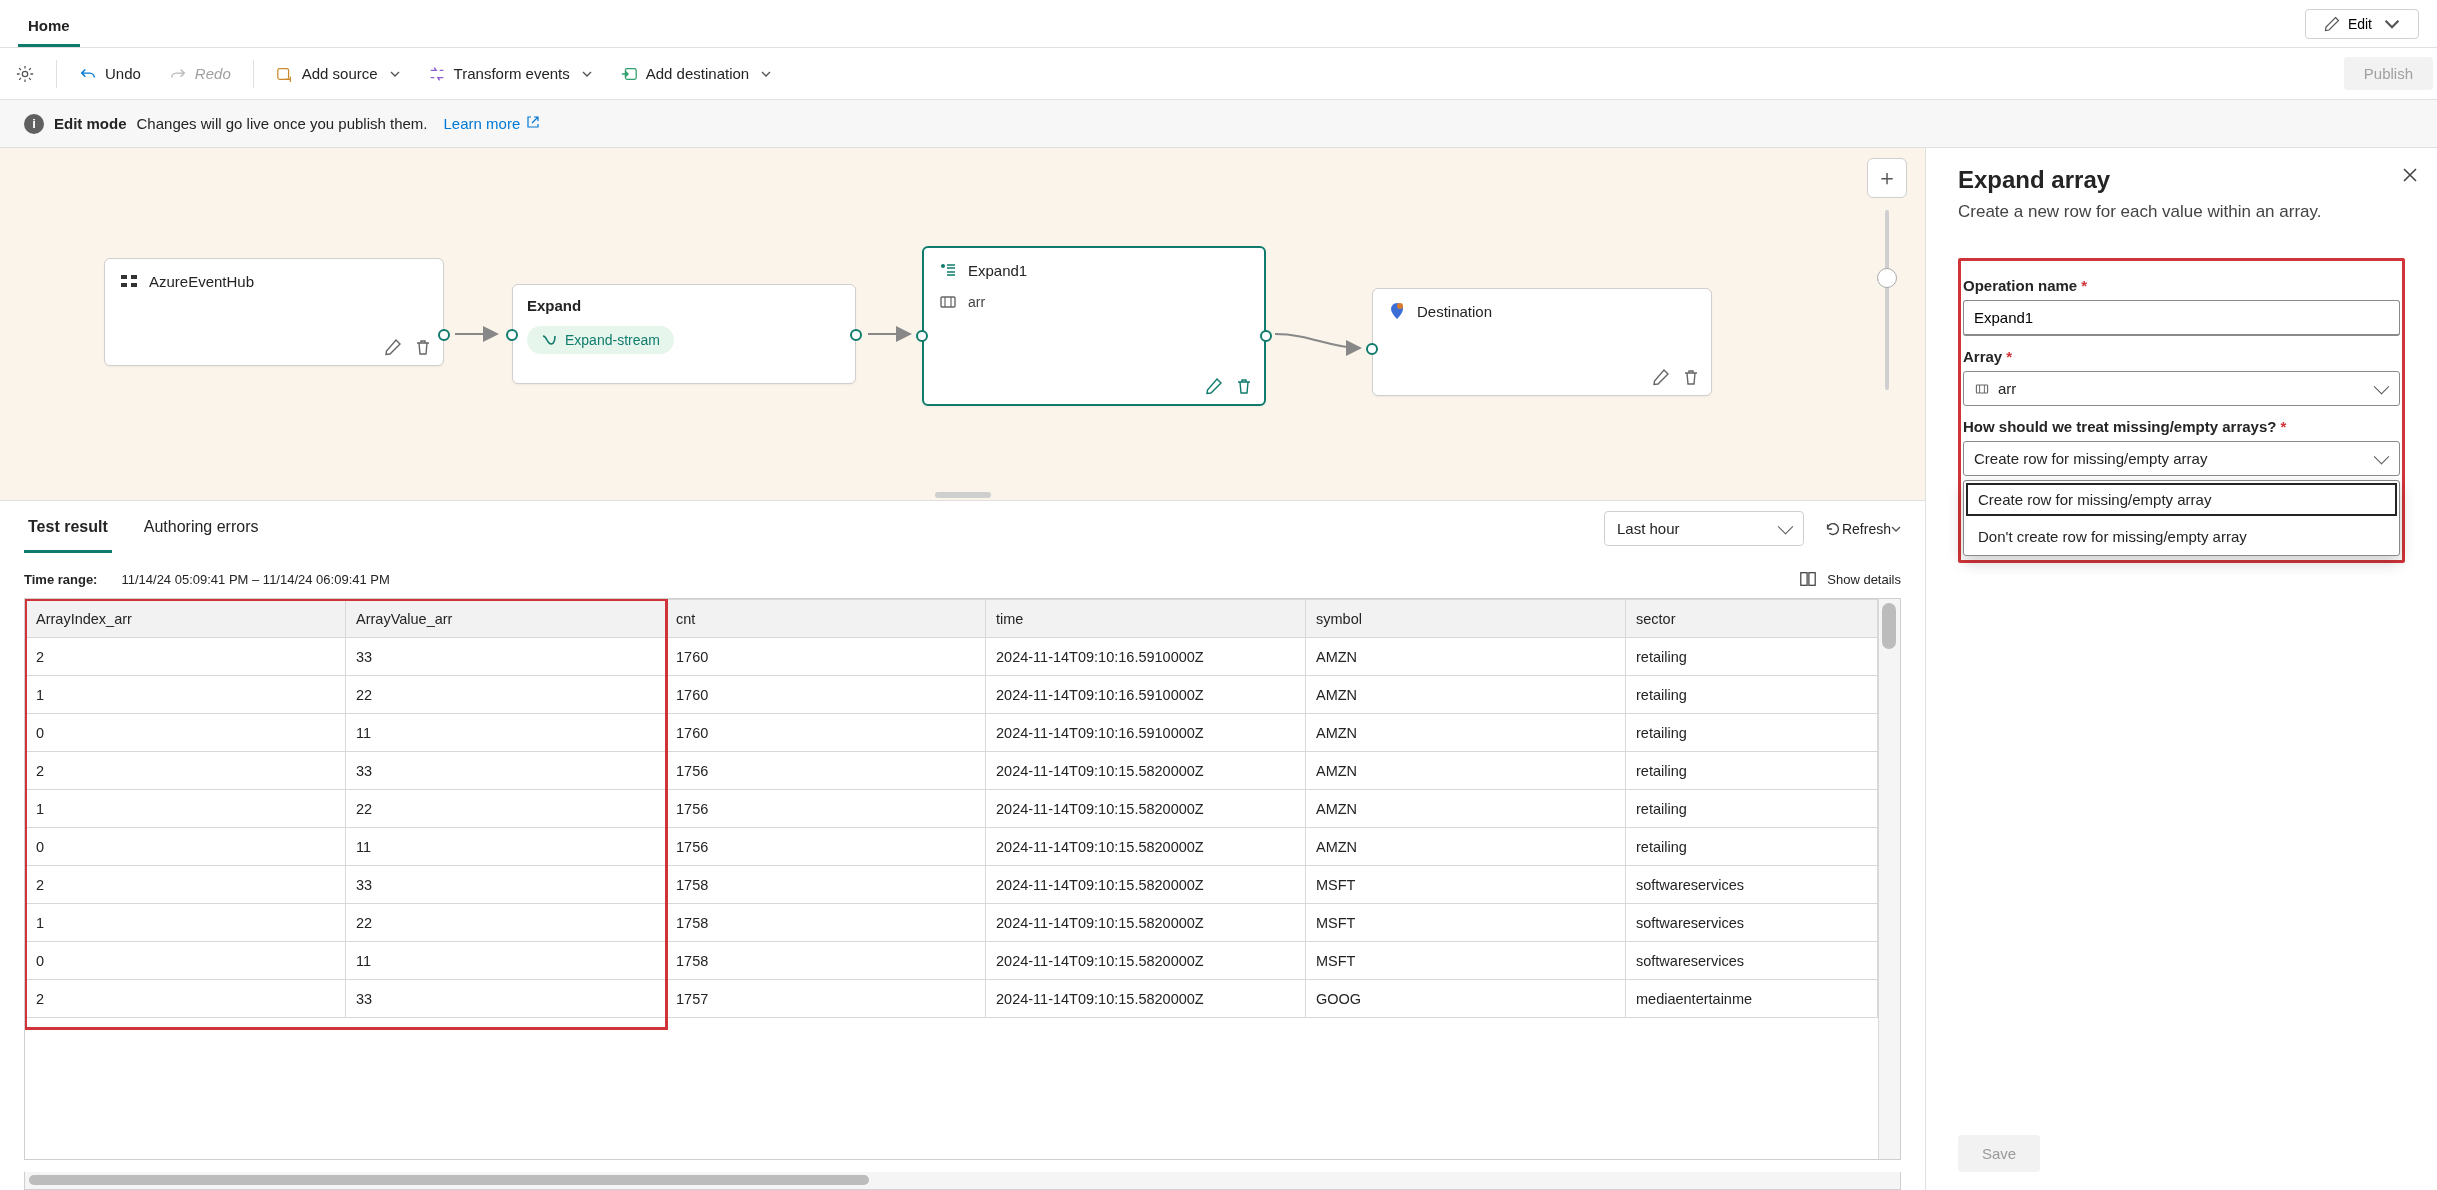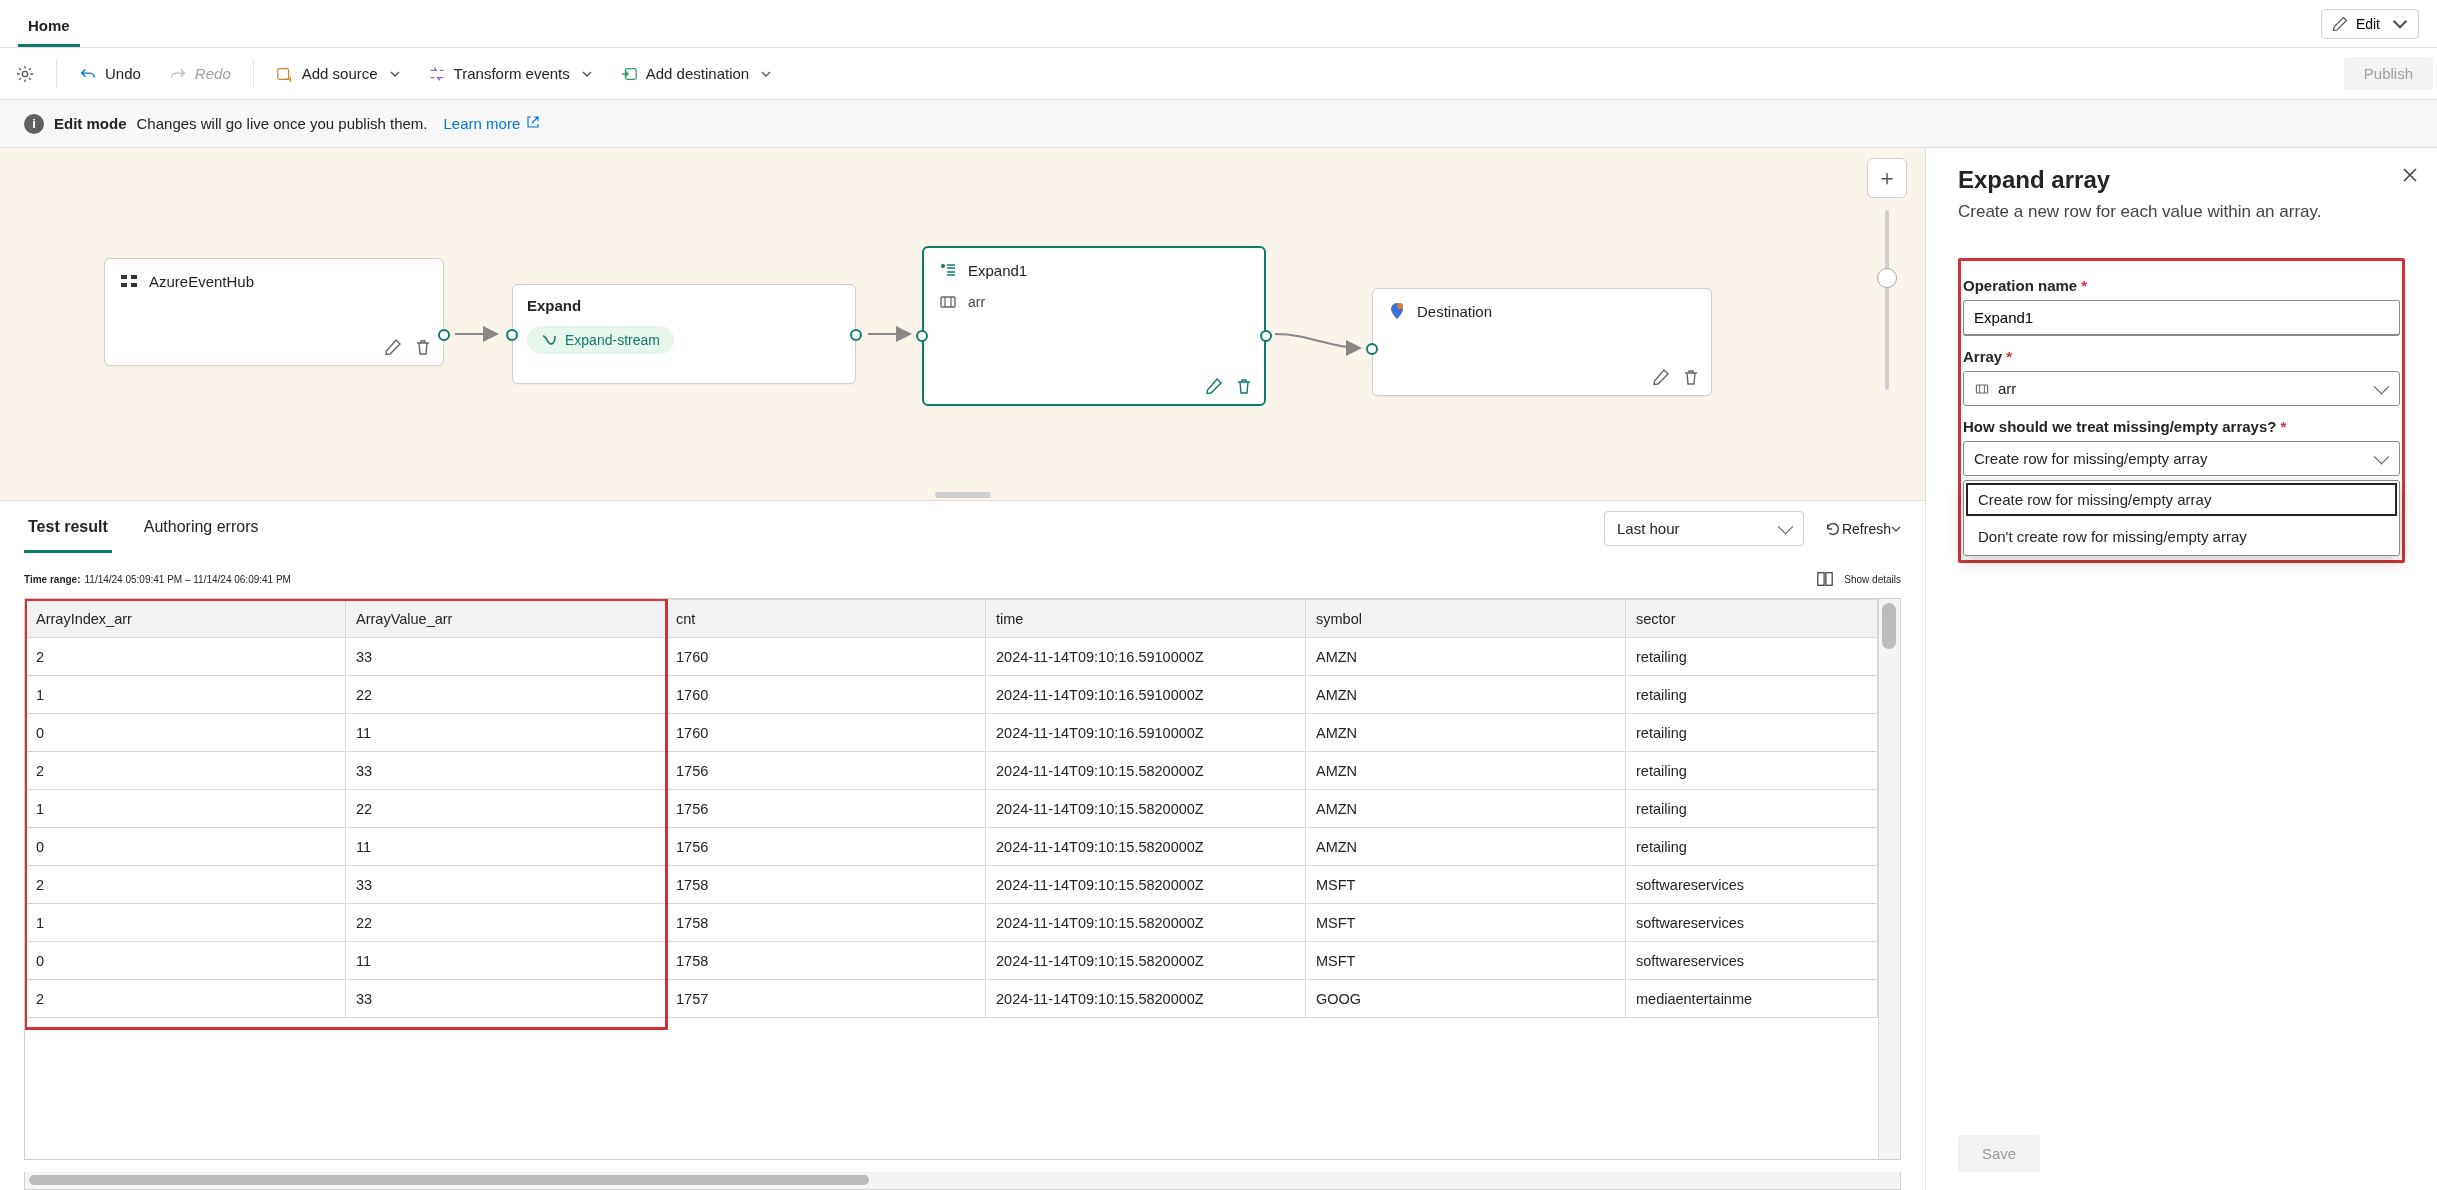--- a/index.html
+++ b/index.html
@@ -4,21 +4,21 @@
 <style>
   * { box-sizing: border-box; }
   html, body { margin:0; padding:0; font-family: "Segoe UI", -apple-system, BlinkMacSystemFont, sans-serif; font-size:14px; color:#242424; background:#fff; }
   body { width:2437px; height:1190px; overflow:hidden; position:relative; }
 
   
   .tabbar { display:flex; align-items:center; height:48px; padding:0 18px; border-bottom:1px solid #e0e0e0; justify-content:space-between; }
   .tabs-left { display:flex; align-items:flex-end; height:100%; }
   .tab { padding:12px 10px 10px; font-size:15px; cursor:pointer; border-bottom:3px solid transparent; }
   .tab.active { border-bottom-color:#0f7b6c; font-weight:600; }
-  .edit-btn { border:1px solid #d1d1d1; background:#fff; border-radius:4px; padding:6px 10px; display:flex; align-items:center; gap:8px; font-size:14px; cursor:pointer; }
+  .edit-btn { border:1px solid #d1d1d1; background:#fff; border-radius:4px; padding:6px 18px; display:flex; align-items:center; gap:8px; font-size:14px; cursor:pointer; }
   .edit-btn svg { width:16px; height:16px; }
 
   
   .toolbar { display:flex; align-items:center; height:52px; padding:0 4px; border-bottom:1px solid #e0e0e0; gap:4px; }
   .tb-btn { display:flex; align-items:center; gap:8px; padding:8px 12px; font-size:15px; cursor:pointer; border:none; background:transparent; color:#242424; }
   .tb-btn.disabled { color:#a0a0a0; cursor:default;font-style:italic; }
   .tb-btn.primary-disabled { background:#f2f2f2; color:#a0a0a0; border-radius:4px; padding:8px 20px; }
   .tb-sep { width:1px; height:28px; background:#e0e0e0; margin:0 6px; }
   .tb-icon { width:18px; height:18px; display:inline-flex; }
   .chev { margin-left:4px; }
@@ -57,21 +57,21 @@
 
   
   .result-tabs { display:flex; align-items:center; padding:0 24px; height:56px; border-top:1px solid #e0e0e0; gap:28px; }
   .rtab { padding:14px 4px; font-size:16px; border-bottom:3px solid transparent; cursor:pointer; }
   .rtab.active { border-bottom-color:#0f7b6c; font-weight:600; }
   .rt-right { margin-left:auto; display:flex; align-items:center; gap:20px; }
   .select { border:1px solid #cfcfcf; border-radius:4px; padding:8px 34px 8px 12px; font-size:15px; position:relative; background:#fff; cursor:pointer; min-width:200px; }
   .select::after { content:""; position:absolute; right:12px; top:50%; width:10px; height:10px; border-right:1.5px solid #555; border-bottom:1.5px solid #555; transform:translateY(-70%) rotate(45deg); }
   .refresh { display:flex; align-items:center; cursor:pointer; }
 
-  .time-row { display:flex; align-items:center; padding:14px 24px 10px; gap:4px; font-size:10px; }
+  .time-row { display:flex; align-items:center; padding:14px 24px 10px; gap:24px; font-size:13px; }
   .time-row .lbl { font-weight:600; }
   .time-row .right { margin-left:auto; display:flex; align-items:center; gap:10px; cursor:pointer; }
 
   .grid-wrap { padding:0 24px 12px; flex:1; min-height:0; display:flex; flex-direction:column; }
   .grid { border:1px solid #cfcfcf; position:relative; flex:1; display:flex; }
   table { border-collapse:collapse; width:100%; table-layout:fixed; }
   th, td { border:1px solid #d8d8d8; padding:6px 10px; text-align:left; font-size:14.5px; height:38px; overflow:hidden; text-overflow:ellipsis; white-space:nowrap; }
   th { background:#f2f2f2; font-weight:400; }
   .vscroll { width:22px; background:#f5f5f5; border-left:1px solid #d8d8d8; position:relative; }
   .vthumb { position:absolute; top:4px; left:3px; width:14px; height:46px; background:#bcbcbc; border-radius:7px; }

